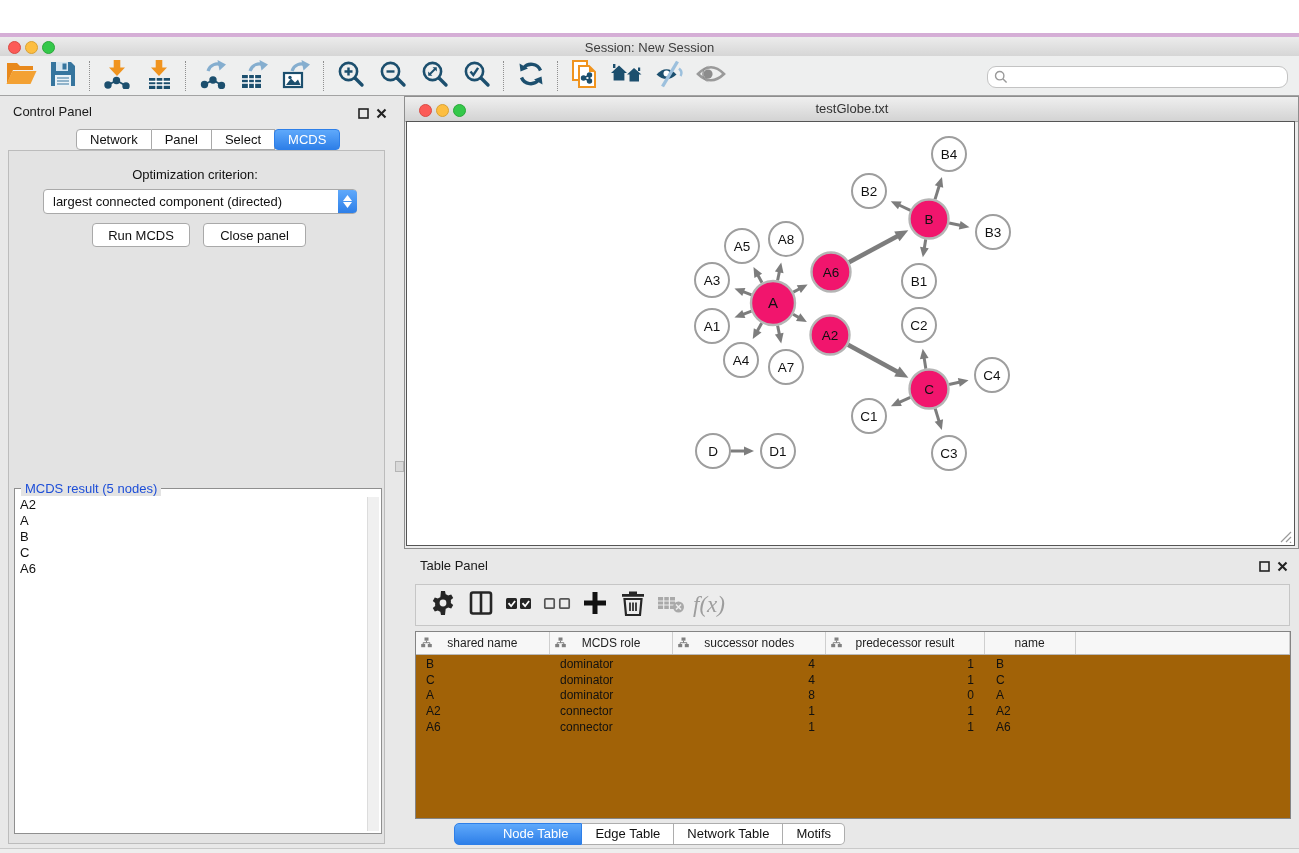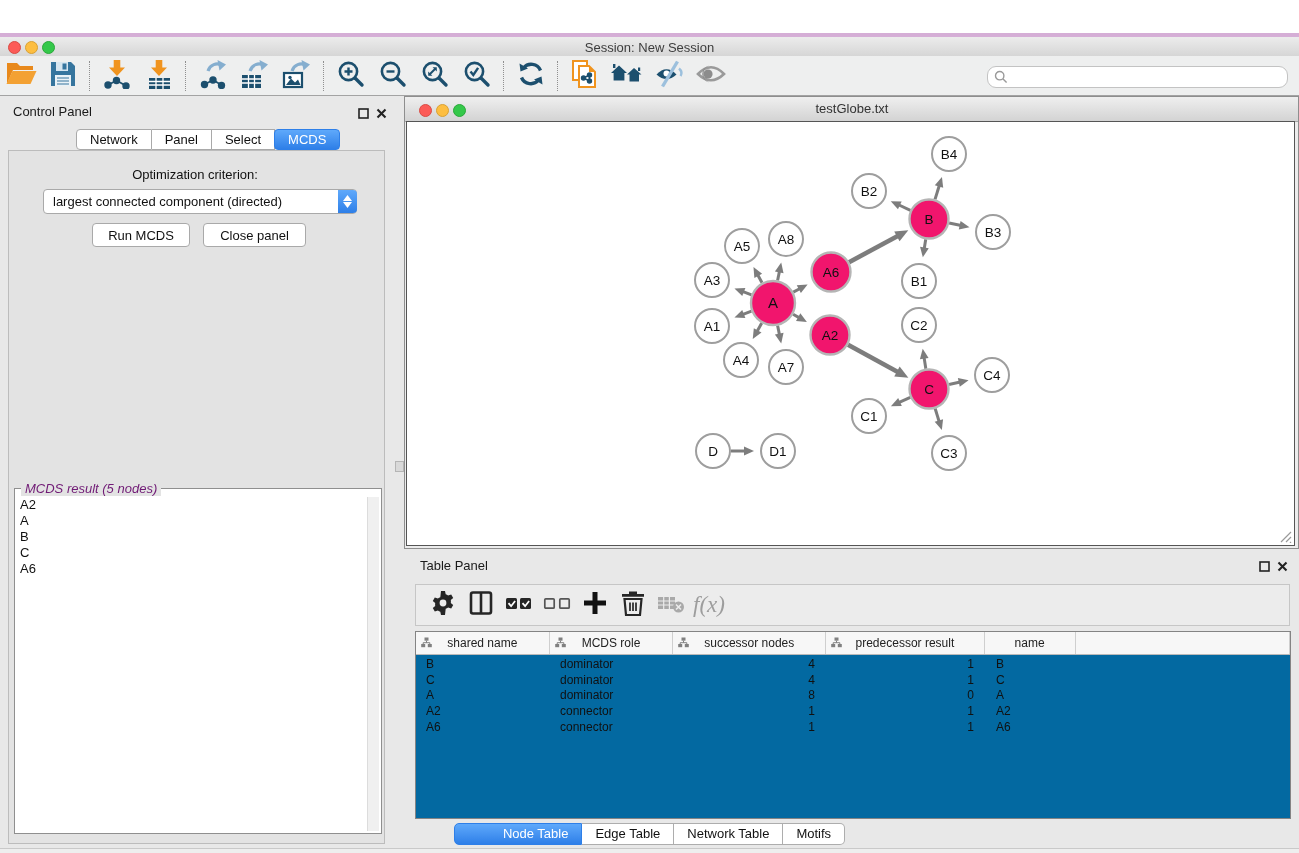--- a/index.html
+++ b/index.html
@@ -29,37 +29,37 @@
   .cptab:first-child{border-left:1px solid #a9a9a9;border-radius:4px 0 0 4px;}
   .cptab:last-child{border-radius:0 4px 4px 0;}
   .cptab.active{background:linear-gradient(#5fa9fb,#2e7fe8);color:#fff;border:1px solid #2e7fe8;border-radius:4px;margin-left:-1px;}
   .cp-inner{left:8px;top:117px;width:375px;height:692px;background:#e3e3e3;border:1px solid #bcbcbc;}
   .opt-label{left:0;top:134px;width:390px;text-align:center;font-size:13px;color:#111;}
   .dropdown{left:43px;top:156px;width:312px;height:23px;background:#fff;border:1px solid #a9a9a9;border-radius:4px;display:flex;align-items:center;}
   .dd-text{flex:1;font-size:13px;padding-left:9px;color:#111;white-space:nowrap;}
   .dd-step{width:19px;height:23px;margin-right:-1px;border-radius:0 4px 4px 0;background:linear-gradient(#5fa9fb,#2e7fe8);display:flex;flex-direction:column;align-items:center;justify-content:center;gap:1px;}
   .btn{position:absolute;height:22px;background:#fff;border:1px solid #a9a9a9;border-radius:4px;font-size:13px;color:#111;display:flex;align-items:center;justify-content:center;}
   .fieldset{left:14px;top:455px;width:366px;height:344px;border:1px solid #8f8f8f;background:#fff;}
-  .fieldset-legend{position:absolute;left:6px;top:-8px;background:#e3e3e3;padding:0 4px;font-size:13px;color:#701a75;font-style:italic;}
+  .fieldset-legend{position:absolute;left:6px;top:-8px;background:#e3e3e3;padding:0 4px;font-size:13px;color:#1d4ed8;}
   .mcds-list{position:absolute;left:2px;top:8px;right:14px;bottom:2px;font-size:13px;color:#111;}
   .mcds-item{height:16px;line-height:16px;padding-left:3px;}
   .list-scroll{position:absolute;right:2px;top:8px;bottom:2px;width:11px;background:#f0f0f0;border-left:1px solid #dcdcdc;}
   
   .netwin{left:404px;top:63px;width:895px;height:453px;border:1px solid #8e8e8e;box-sizing:border-box;background:#ececec;}
   .net-titlebar{position:absolute;left:0;top:0;right:0;height:24px;background:linear-gradient(#efefef,#d3d3d3);border-bottom:1px solid #a8a8a8;}
   .net-title{position:absolute;left:1px;right:0;top:4px;text-align:center;font-size:13px;color:#333;}
   .net-canvas{position:absolute;left:1px;top:24px;width:889px;height:425px;background:#fff;border:1px solid #555;box-sizing:border-box;}
   .grip{position:absolute;right:2px;bottom:2px;width:14px;height:14px;}
   
   .tp-head{left:404px;top:521px;width:895px;height:22px;}
   .tp-title{position:absolute;left:16px;top:4px;font-size:13px;color:#1a1a1a;}
   .tp-toolbar{left:415px;top:551px;width:875px;height:42px;background:#ececec;border:1px solid #c6c6c6;box-sizing:border-box;display:flex;align-items:center;padding-left:8px;}
   .tpbtn{width:38px;height:36px;display:flex;align-items:center;justify-content:center;}
   .fx{font-family:"Liberation Serif",serif;font-style:italic;font-size:23px;color:#9d9d9d;}
-  .tbl{left:415px;top:598px;width:876px;height:188px;background:#0369a1;border:1px solid #848484;box-sizing:border-box;overflow:hidden;padding-left:8px;}
+  .tbl{left:415px;top:598px;width:876px;height:188px;background:#a16207;border:1px solid #848484;box-sizing:border-box;overflow:hidden;padding-left:8px;}
   .tbl-head{position:absolute;left:0;top:0;right:0;height:22px;background:#f7f7f7;border-bottom:1px solid #b9b9b9;display:flex;}
   .thcell{position:relative;height:22px;border-right:1px solid #cfcfcf;box-sizing:border-box;display:flex;align-items:center;justify-content:center;font-size:12px;color:#222;}
   .thicon{position:absolute;left:5px;top:5px;}
   .trow{position:absolute;left:0;right:0;height:16px;display:flex;align-items:center;font-size:12px;color:#111;}
   .tcell{box-sizing:border-box;overflow:hidden;white-space:nowrap;}
   
   .btabs{left:0;top:790px;width:1299px;height:22px;display:flex;justify-content:center;}
   .btab{height:20px;line-height:20px;padding:0 13px;font-size:13px;background:#fff;border:1px solid #adadad;border-left:none;color:#111;}
   .btab:first-child{border-left:1px solid #adadad;border-radius:5px 0 0 5px;}
   .btab:last-child{border-radius:0 5px 5px 0;}

